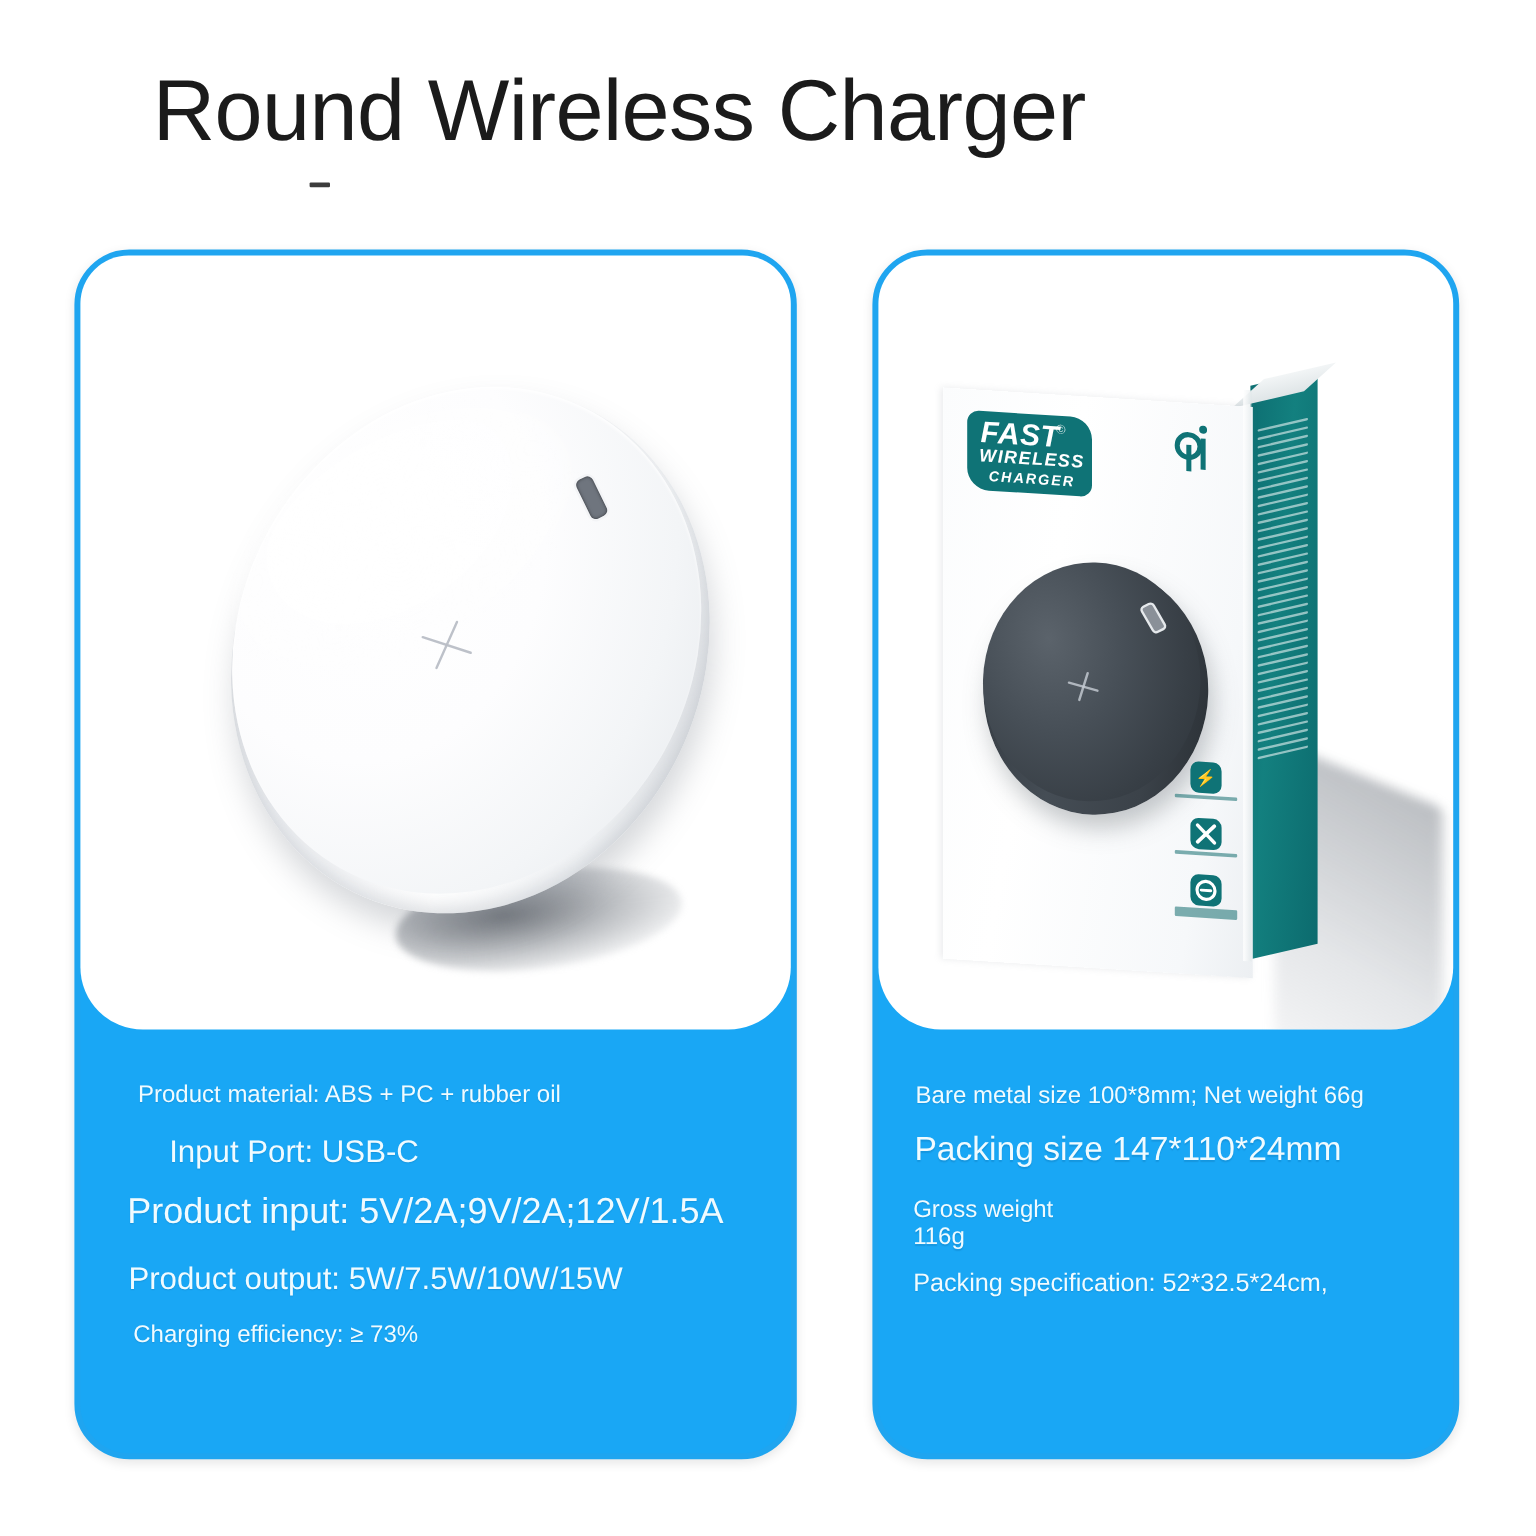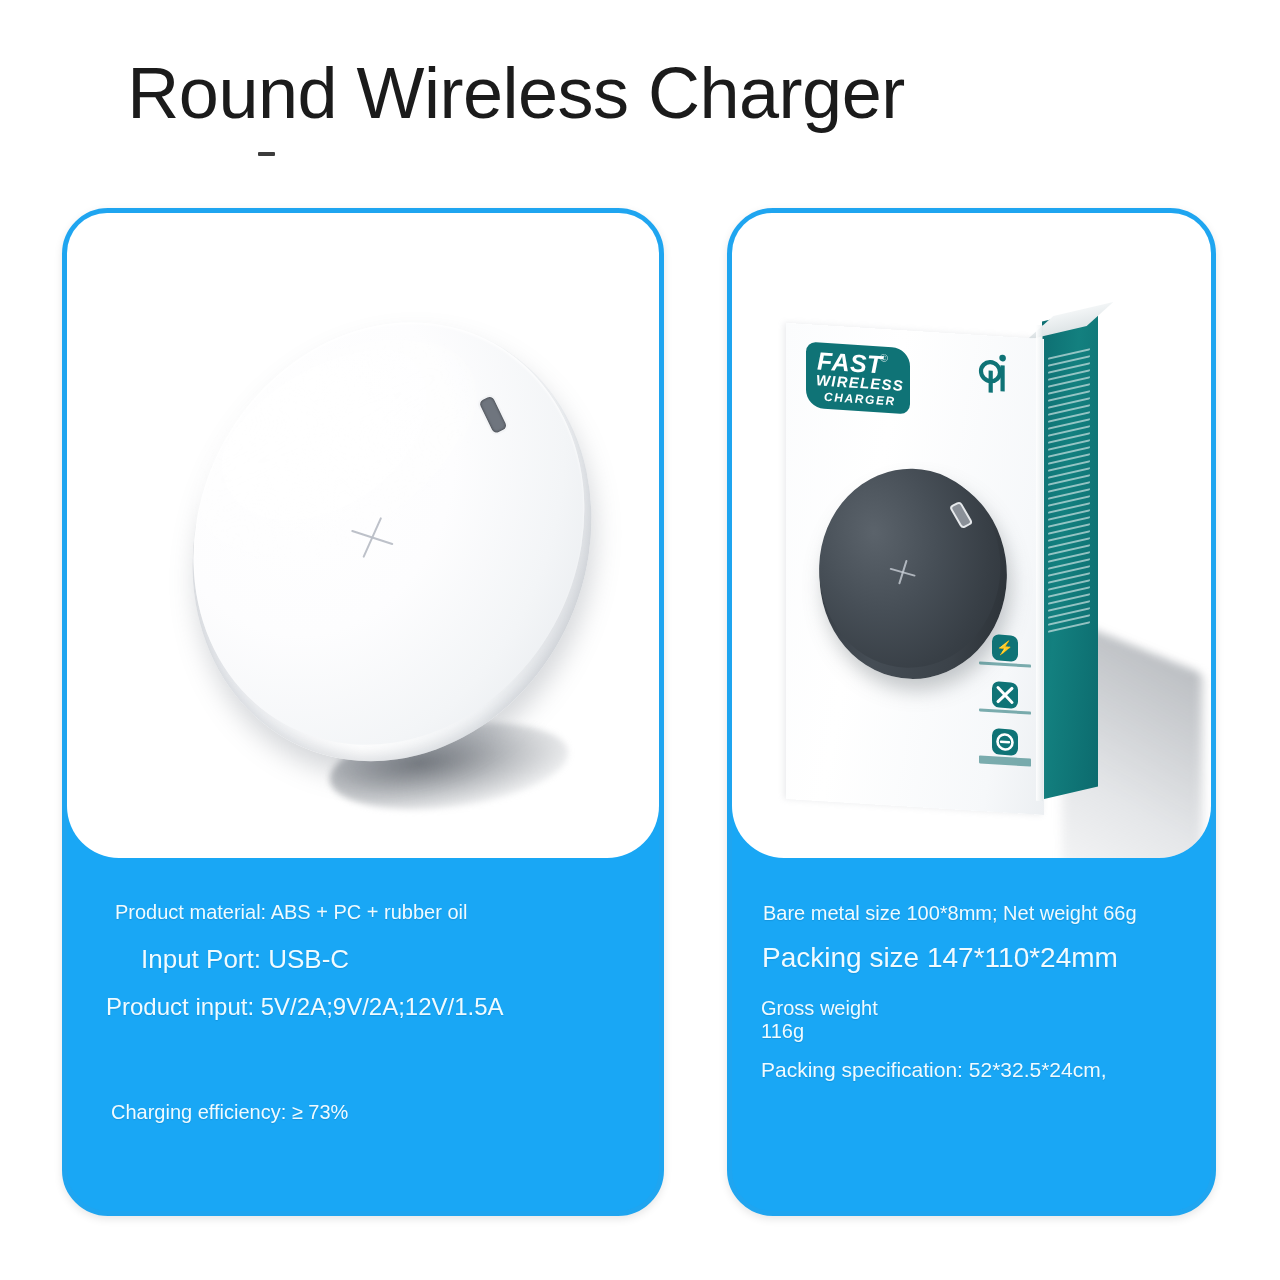--- a/index.html
+++ b/index.html
@@ -69,21 +69,21 @@
   }
   .spec-line {
     color: #f0fbff;
     white-space: nowrap;
     text-shadow: 0 1px 1px rgba(0, 70, 120, 0.18);
   }
 
   
   #spec-material  { position:absolute; left: 48px; top: 43px;  font-size: 20px; }
   #spec-inport    { position:absolute; left: 38px; top: 86px;  font-size: 26px; margin-left: 36px; }
-  #spec-input     { position:absolute; left: 39px; top: 135px; font-size: 24px; }
+  #spec-input     { position:absolute; left: 39px; top: 135px; font-size: 30px; }
   #spec-output    { position:absolute; left: 40px; top: 192px; font-size: 26px; }
   #spec-eff       { position:absolute; left: 44px; top: 243px; font-size: 20px; }
 
   
   #spec-bare      { position:absolute; left: 31px; top: 44px;  font-size: 20px; }
   #spec-packsize  { position:absolute; left: 30px; top: 84px;  font-size: 28px; }
   #spec-grossw    { position:absolute; left: 29px; top: 139px; font-size: 20px; line-height: 1.15; white-space: pre; }
   #spec-packspec  { position:absolute; left: 29px; top: 200px; font-size: 21px; }
   #spec-pcsbox    { position:absolute; left: 29px; top: 243px; font-size: 28px; }
 
@@ -354,20 +354,21 @@
         </div>
         <div id="puck-port"></div>
       </div>
     </div>
   </div>
 
   <div class="card-body">
     <div class="spec-line" id="spec-material">Product material: ABS + PC + rubber oil</div>
     <div class="spec-line" id="spec-inport">Input Port: USB-C</div>
     <div class="spec-line" id="spec-input">Product input: 5V/2A;9V/2A;12V/1.5A</div>
+    <div class="spec-line" id="spec-output">Product output: 5W/7.5W/10W/15W</div>
     <div class="spec-line" id="spec-eff">Charging efficiency: ≥ 73%</div>
   </div>
 </div>
 
 <div class="card" id="card-right">
 
   <div class="card-media">
     <div id="box-stage">
       <div id="box-shadow-ground"></div>
 

